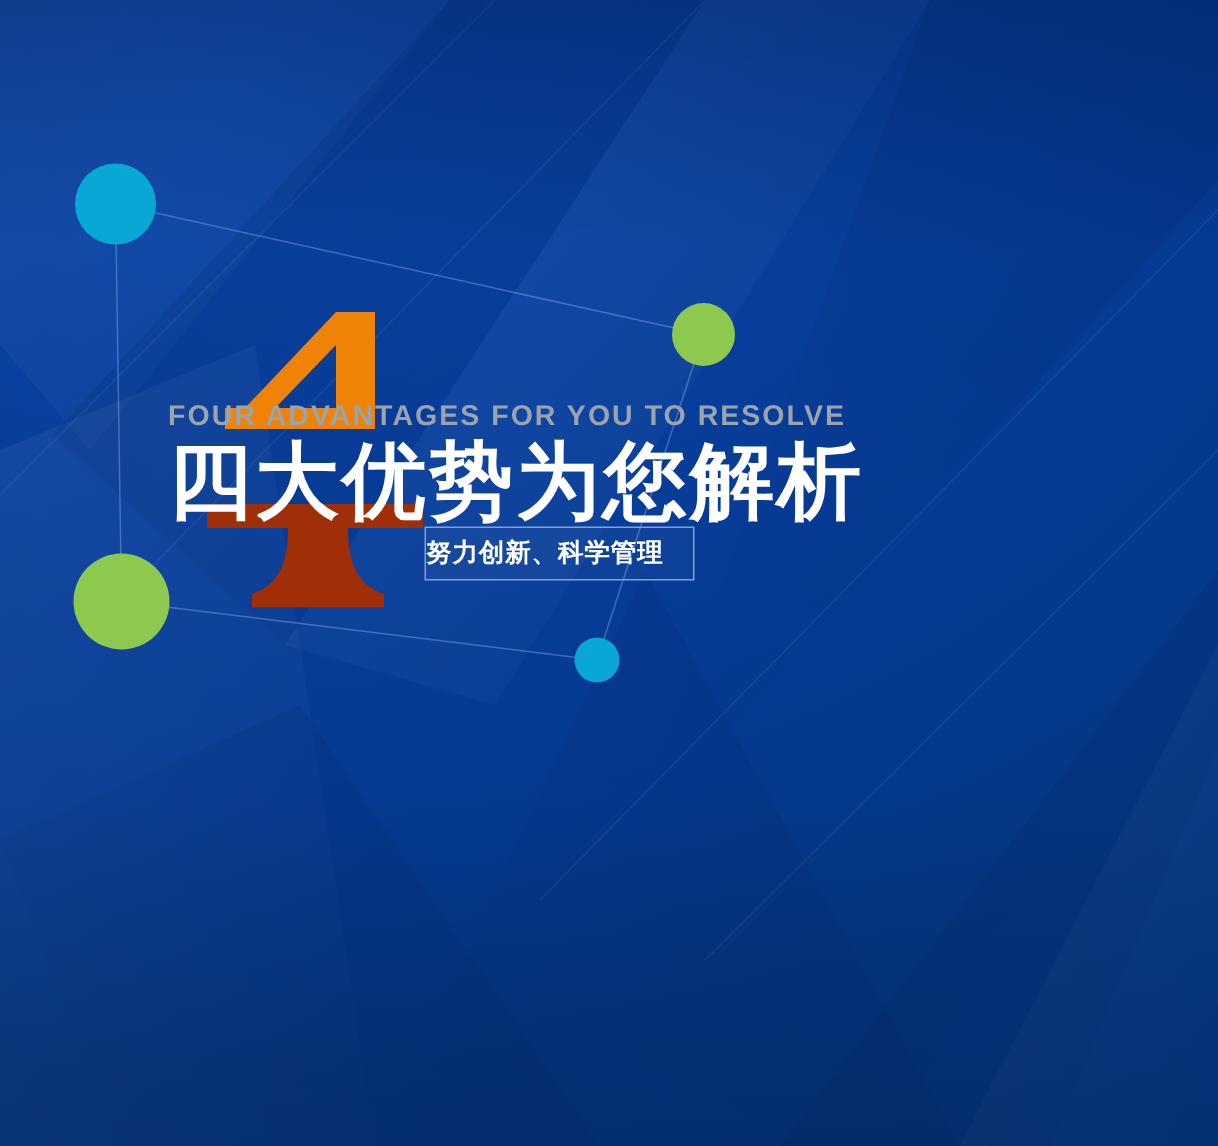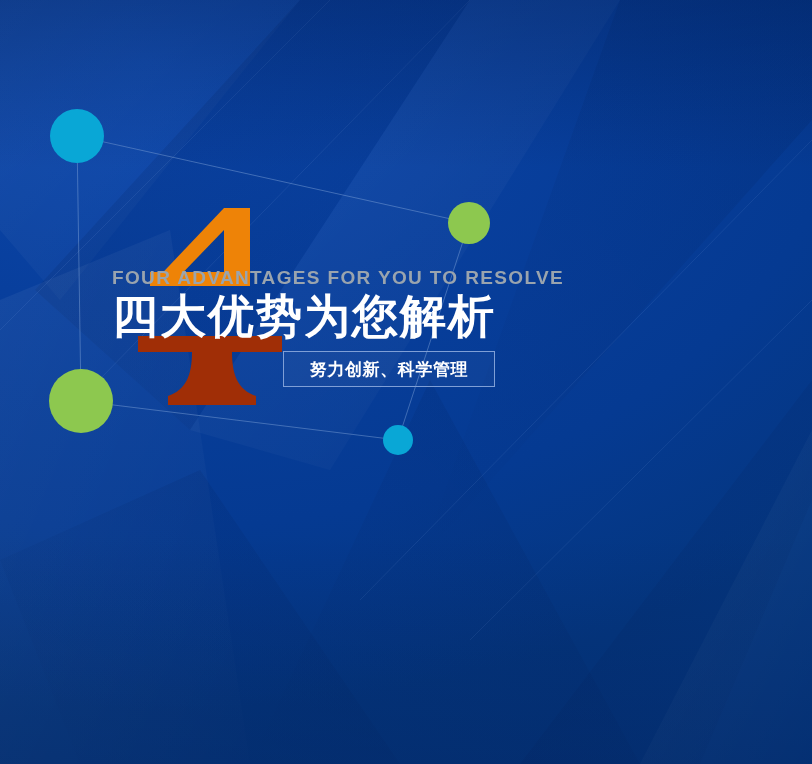--- a/index.html
+++ b/index.html
@@ -66,41 +66,41 @@
     font-size: 19px;
     font-weight: 700;
     letter-spacing: 1.35px;
     color: #9aa4ae;
     line-height: 1.1;
     white-space: nowrap;
     font-family: "Liberation Sans", sans-serif;
   }
   .headline {
     margin: 2px 0 0 0;
-    font-size: 46px;
+    font-size: 56px;
     font-weight: 700;
     color: #ffffff;
     letter-spacing: 2px;
     line-height: 1.12;
     white-space: nowrap;
     font-family: "DejaVu Sans", "Liberation Sans", sans-serif;
   }
 
   .tagline-box {
     position: absolute;
     left: 283px;
     top: 351px;
-    width: 212px;
+    width: 180px;
     height: 36px;
     box-sizing: border-box;
     border: 1px solid #7f9fd6;
     background: rgba(255,255,255,0.035);
     display: flex;
     align-items: center;
-    justify-content: center;
+    justify-content: flex-start;
   }
   .tagline-text {
     font-size: 17px;
     font-weight: 700;
     color: #ffffff;
     letter-spacing: 0.6px;
     line-height: 1;
     white-space: nowrap;
     font-family: "DejaVu Sans", "Liberation Sans", sans-serif;
   }

